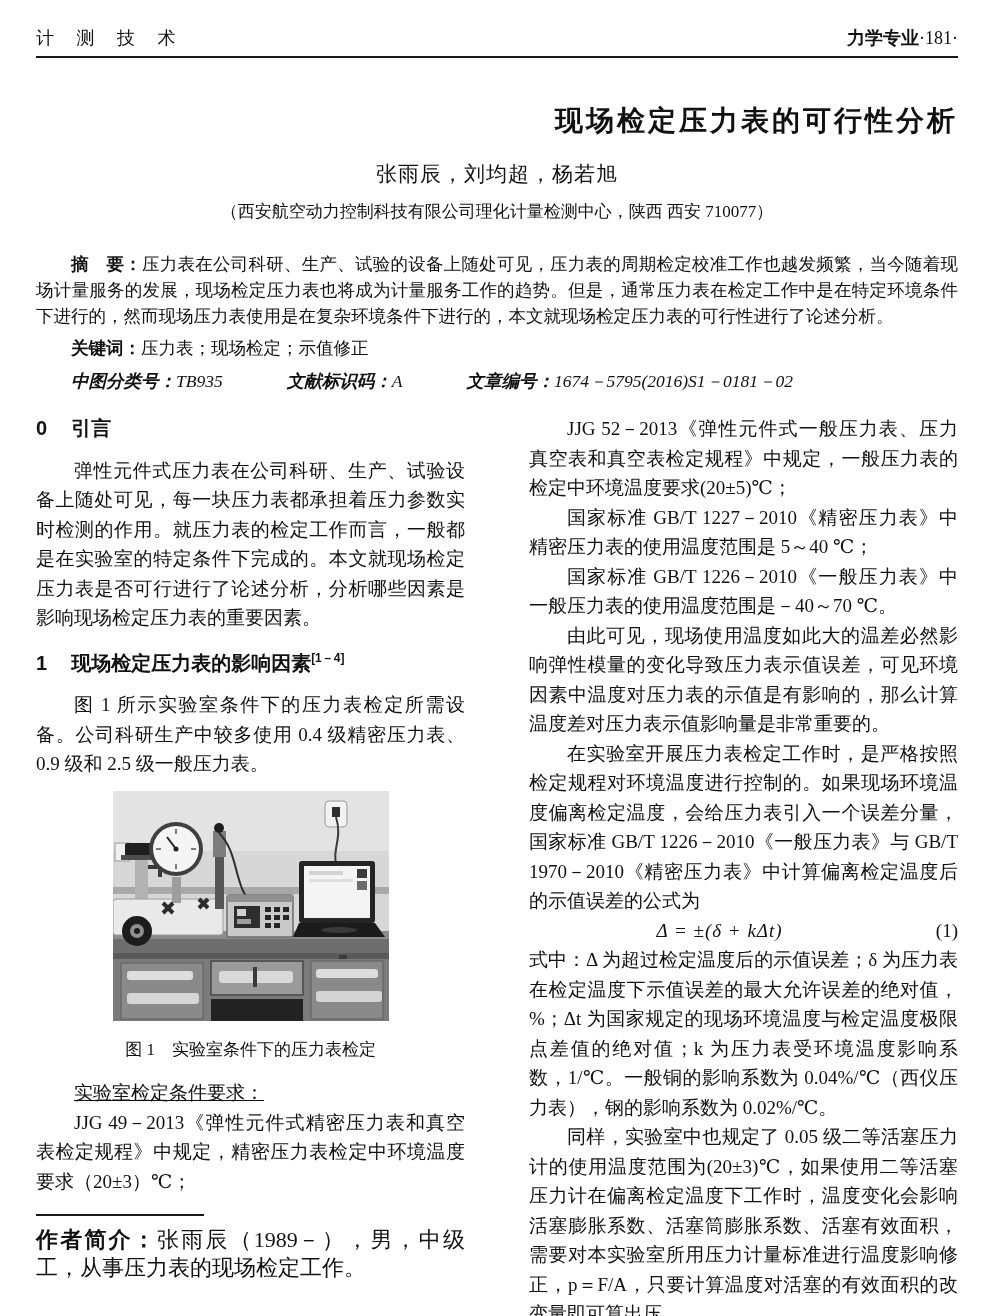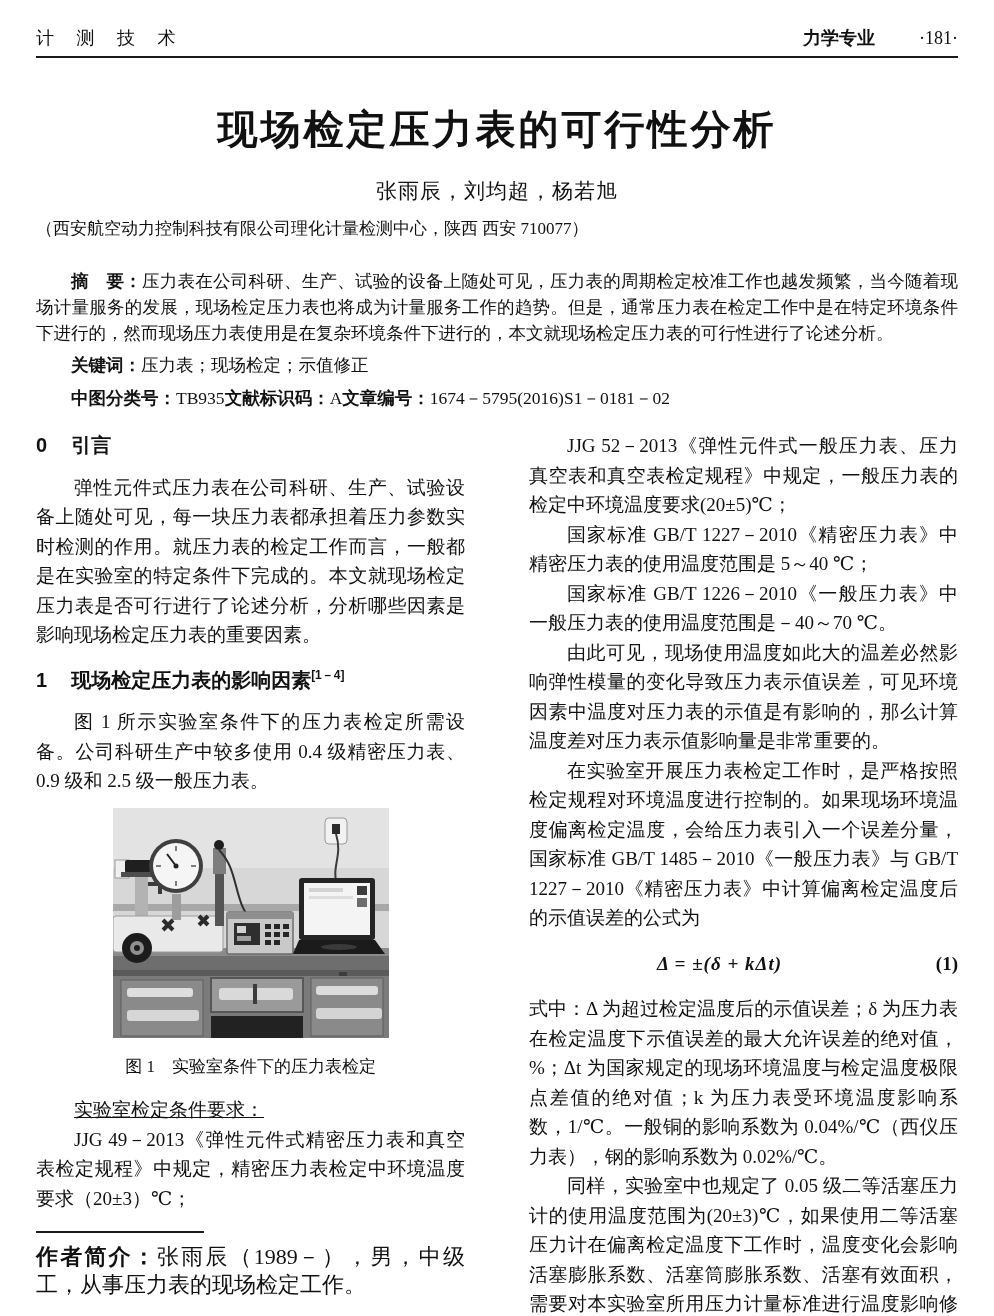--- a/index.html
+++ b/index.html
@@ -7,38 +7,38 @@
     width:994px;height:1316px;background:#ffffff;color:#111;
     font-family:"Liberation Serif","DejaVu Serif",serif;
     -webkit-font-smoothing:antialiased;overflow:hidden;
   }
   .page{position:relative;width:994px;height:1080px;box-sizing:border-box;padding:0 36px;}
 
   
   .running-head{display:flex;justify-content:space-between;align-items:flex-end;
     padding-top:26px;font-size:18px;}
   .journal{letter-spacing:9px;font-family:"Liberation Serif","DejaVu Serif",serif;}
-  .rh-right{display:flex;align-items:baseline;gap:44px;}
+  .rh-right{display:flex;align-items:baseline;}
   .column-label{font-family:"Liberation Sans","DejaVu Sans",sans-serif;font-weight:bold;}
   .page-no{font-size:18px;}
   .head-rule{border-bottom:2px solid #1a1a1a;margin-top:6px;}
 
   
-  .title{margin:44px 0 0 0;text-align:center;font-size:40px;font-weight:bold;
+  .title{margin:44px 0 0 0;text-align:right;font-size:28px;font-weight:bold;
     font-family:"Liberation Sans","DejaVu Sans",sans-serif;letter-spacing:3px;}
   .authors{margin-top:20px;text-align:center;font-size:21px;letter-spacing:1px;}
-  .affiliation{margin-top:12px;font-size:17px;}
+  .affiliation{margin-top:12px;text-align:center;font-size:17px;}
 
   
   .front{margin-top:28px;font-size:17.5px;line-height:26px;}
   .front p{margin:0;text-align:justify;}
   .indent2{text-indent:2em;}
   .blabel{font-family:"Liberation Sans","DejaVu Sans",sans-serif;font-weight:bold;}
   .kw-line{margin-top:6px !important;}
-  .meta-line{margin-top:7px !important;display:flex;text-indent:0;padding-left:2em;}
+  .meta-line{margin-top:7px !important;display:flex;gap:64px;text-indent:0;padding-left:2em;font-style:italic;}
   .meta-item{white-space:nowrap;}
 
   
   .columns{display:flex;gap:64px;margin-top:20px;height:872px;}
   .col{width:441px;font-size:19px;line-height:29.5px;text-align:justify;box-sizing:border-box;}
   .col p{margin:0;text-indent:2em;}
   .col p.noindent{text-indent:0;}
   .col-left{position:relative;}
   h2.sec{font-family:"Liberation Sans","DejaVu Sans",sans-serif;font-weight:bold;
     font-size:20px;margin:0 0 12px 0;text-align:left;}
@@ -46,21 +46,21 @@
   h2.sec2{margin-top:16px;}
   sup.refs{font-size:12px;vertical-align:super;line-height:0;}
 
   
   figure{margin:12px auto 0 auto;width:276px;}
   .photo{display:block;width:276px;height:230px;}
   figcaption{margin-top:14px;text-align:center;font-size:17px;text-indent:0;white-space:nowrap;}
   .after-fig{margin-top:14px !important;text-decoration:underline;}
 
   
-  .equation{display:flex;align-items:flex-start;margin:16px 0;font-weight:bold;}
+  .equation{display:flex;align-items:flex-start;margin:0 0;}
   .eq-body{flex:1;text-align:center;font-style:italic;letter-spacing:1px;}
   .eq-no{width:48px;text-align:right;}
 
   
   .footnote{position:absolute;left:0;bottom:4px;width:100%;font-size:22px;line-height:28px;}
   .fn-rule{width:168px;border-top:2px solid #1a1a1a;margin-bottom:10px;}
   .footnote p{text-indent:0;margin:0;text-align:justify;}
 </style>
 </head>
 <body>
@@ -199,21 +199,21 @@
         <div class="fn-rule"></div>
         <p><span class="blabel">作者简介：</span><span>张雨辰（1989－），男，中级工，从事压力表的现场检定工作。</span></p>
       </div>
     </div>
 
     <div class="col col-right">
       <p>JJG 52－2013《弹性元件式一般压力表、压力真空表和真空表检定规程》中规定，一般压力表的检定中环境温度要求(20±5)℃；</p>
       <p>国家标准 GB/T 1227－2010《精密压力表》中精密压力表的使用温度范围是 5～40 ℃；</p>
       <p>国家标准 GB/T 1226－2010《一般压力表》中一般压力表的使用温度范围是－40～70 ℃。</p>
       <p>由此可见，现场使用温度如此大的温差必然影响弹性模量的变化导致压力表示值误差，可见环境因素中温度对压力表的示值是有影响的，那么计算温度差对压力表示值影响量是非常重要的。</p>
-      <p>在实验室开展压力表检定工作时，是严格按照检定规程对环境温度进行控制的。如果现场环境温度偏离检定温度，会给压力表引入一个误差分量，国家标准 GB/T 1485－2010《一般压力表》与 GB/T 1227－2010《精密压力表》中计算偏离检定温度后的示值误差的公式为</p>
+      <p>在实验室开展压力表检定工作时，是严格按照检定规程对环境温度进行控制的。如果现场环境温度偏离检定温度，会给压力表引入一个误差分量，国家标准 GB/T 1226－2010《一般压力表》与 GB/T 1970－2010《精密压力表》中计算偏离检定温度后的示值误差的公式为</p>
       <div class="equation">
         <span class="eq-body">Δ = ±(δ + kΔt)</span>
         <span class="eq-no">(1)</span>
       </div>
       <p class="noindent">式中：Δ 为超过检定温度后的示值误差；δ 为压力表在检定温度下示值误差的最大允许误差的绝对值，%；Δt 为国家规定的现场环境温度与检定温度极限点差值的绝对值；k 为压力表受环境温度影响系数，1/℃。一般铜的影响系数为 0.04%/℃（西仪压力表），钢的影响系数为 0.02%/℃。</p>
       <p>同样，实验室中也规定了 0.05 级二等活塞压力计的使用温度范围为(20±3)℃，如果使用二等活塞压力计在偏离检定温度下工作时，温度变化会影响活塞膨胀系数、活塞筒膨胀系数、活塞有效面积，需要对本实验室所用压力计量标准进行温度影响修正，p＝F/A，只要计算温度对活塞的有效面积的改变量即可算出压</p>
     </div>
 
   </div>
 </div>

